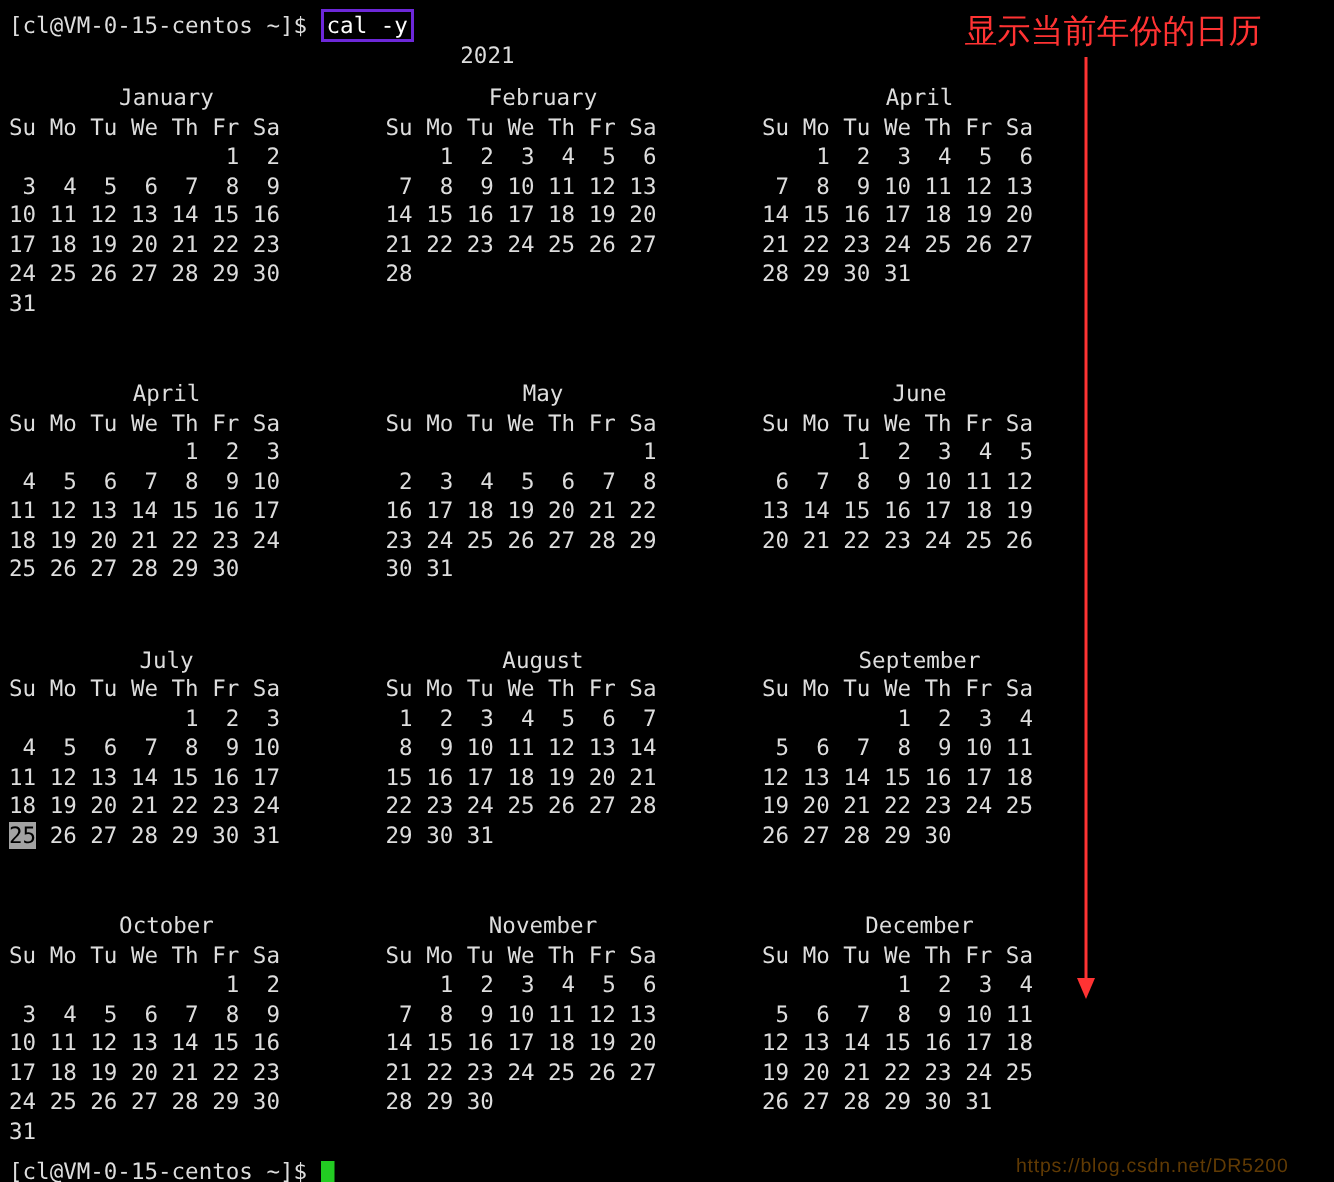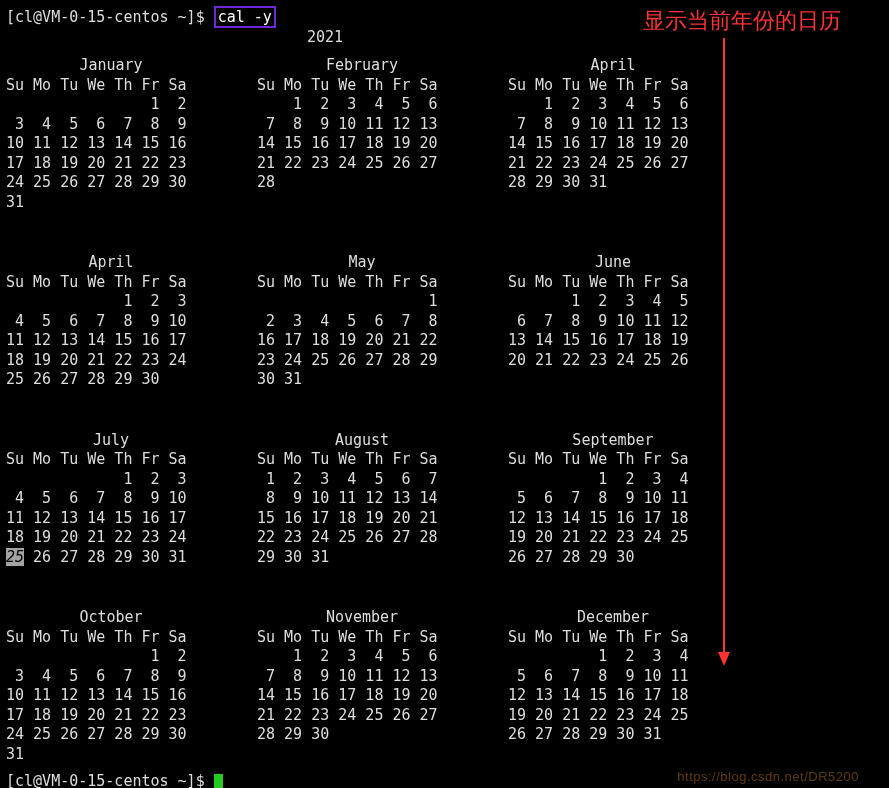--- a/index.html
+++ b/index.html
@@ -40,21 +40,20 @@
     column-gap: 12px;
     row-gap: 8px;
     margin-left: 0;
     gap: 41px;
   }
   .month { white-space: pre; line-height: 1.3; }
   .mname { text-align: center; display: block; }
   .today {
     background: #a3a3a3;
     color: #000;
-    font-style: italic;
   }
   .watermark {
     position: absolute;
     right: 30px;
     bottom: 12px;
     color: #a16207;
     font-family: sans-serif;
     font-size: 13px;
     opacity: 0.6;
     letter-spacing: 0.5px;

